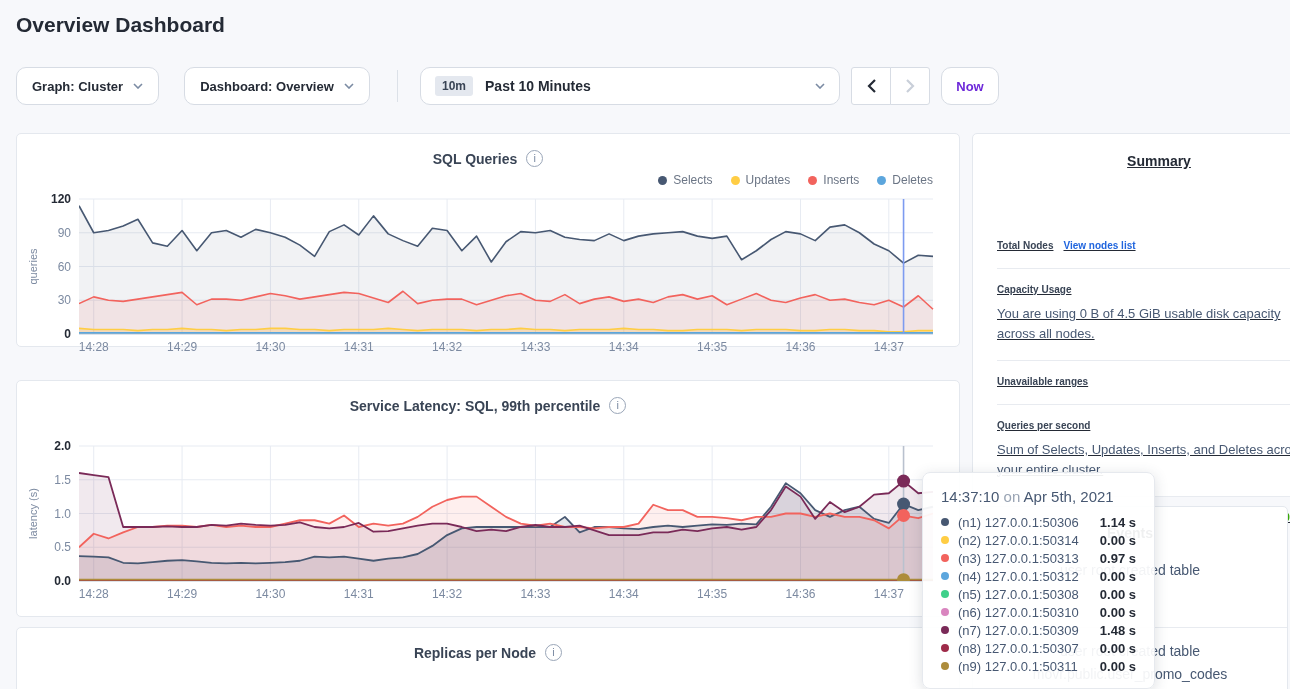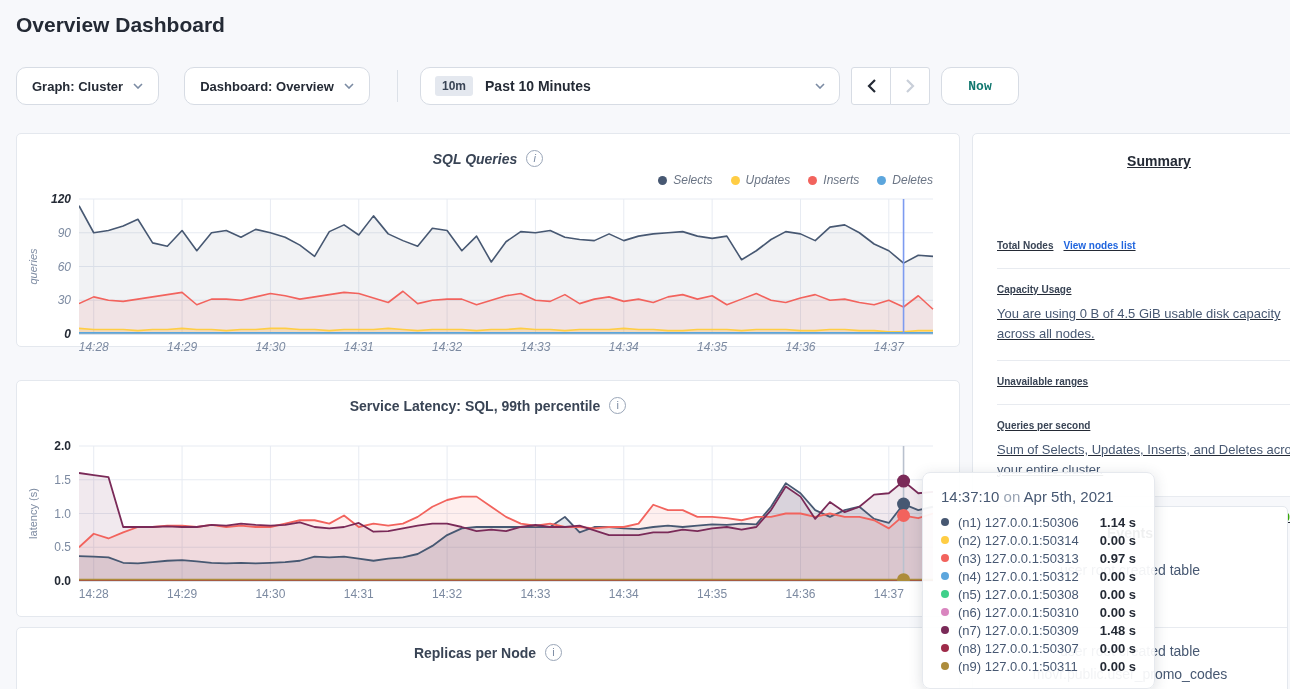--- a/index.html
+++ b/index.html
@@ -20,25 +20,25 @@
   #dd-graph { left:16px; width:143px; }
   #dd-dashboard { left:184px; width:186px; }
   .divider-v { position:absolute; left:397px; top:70px; width:1px; height:32px; background:#DCE1E8; }
   #time-selector { left:420px; width:420px; justify-content:flex-start; padding:0 14px; gap:12px; font-size:14px; }
   .time-badge { background:#E4E8EF; border-radius:3px; font-size:12px; font-weight:700; color:#394455; padding:3px 7px; }
   #time-selector .chev { margin-left:auto; }
   .nav-group { position:absolute; left:851px; top:67px; display:flex; }
   .nav-btn { width:40px; height:38px; background:#fff; border:1px solid #D7DCE4; display:flex; align-items:center; justify-content:center; cursor:pointer; }
   #nav-prev { border-radius:3px 0 0 3px; }
   #nav-next { border-radius:0 3px 3px 0; margin-left:-1px; cursor:default; }
-  #btn-now { left:941px; width:78px; color:#0f766e; cursor:default;font-family:Liberation Mono, monospace; }
+  #btn-now { left:941px; width:58px; color:#6d28d9; cursor:default; }
 
   
   .card { position:absolute; background:#fff; border:1px solid #E4E8EE; border-radius:5px; }
-  #card-sql      { left:16px;  top:133px; width:944px; height:214px;font-style:italic; }
+  #card-sql      { left:16px;  top:133px; width:944px; height:214px; }
   #card-latency  { left:16px;  top:380px; width:944px; height:237px; }
   #card-replicas { left:16px;  top:627px; width:944px; height:120px; }
   #card-summary  { left:972px; top:133px; width:374px; height:364px;text-decoration:underline; }
   #card-events   { left:972px; top:506px; width:316px; height:350px; }
 
   .chart-title-row { position:absolute; top:16px; left:0; width:100%; display:flex; justify-content:center; align-items:center; gap:9px; font-size:14px; font-weight:700; color:#394455; }
   .info-icon { width:17px; height:17px; border:1px solid #9AA6B8; border-radius:50%; color:#7B8BA3; font-size:11px; line-height:15px; text-align:center; font-weight:400; cursor:pointer; }
   .chart-svg { position:absolute; left:0; top:0; }
   .legend { position:absolute; top:39px; right:26px; display:flex; gap:18px; }
   .legend-item { display:flex; align-items:center; gap:6px; font-size:12px; color:#6B7585; cursor:pointer; }

